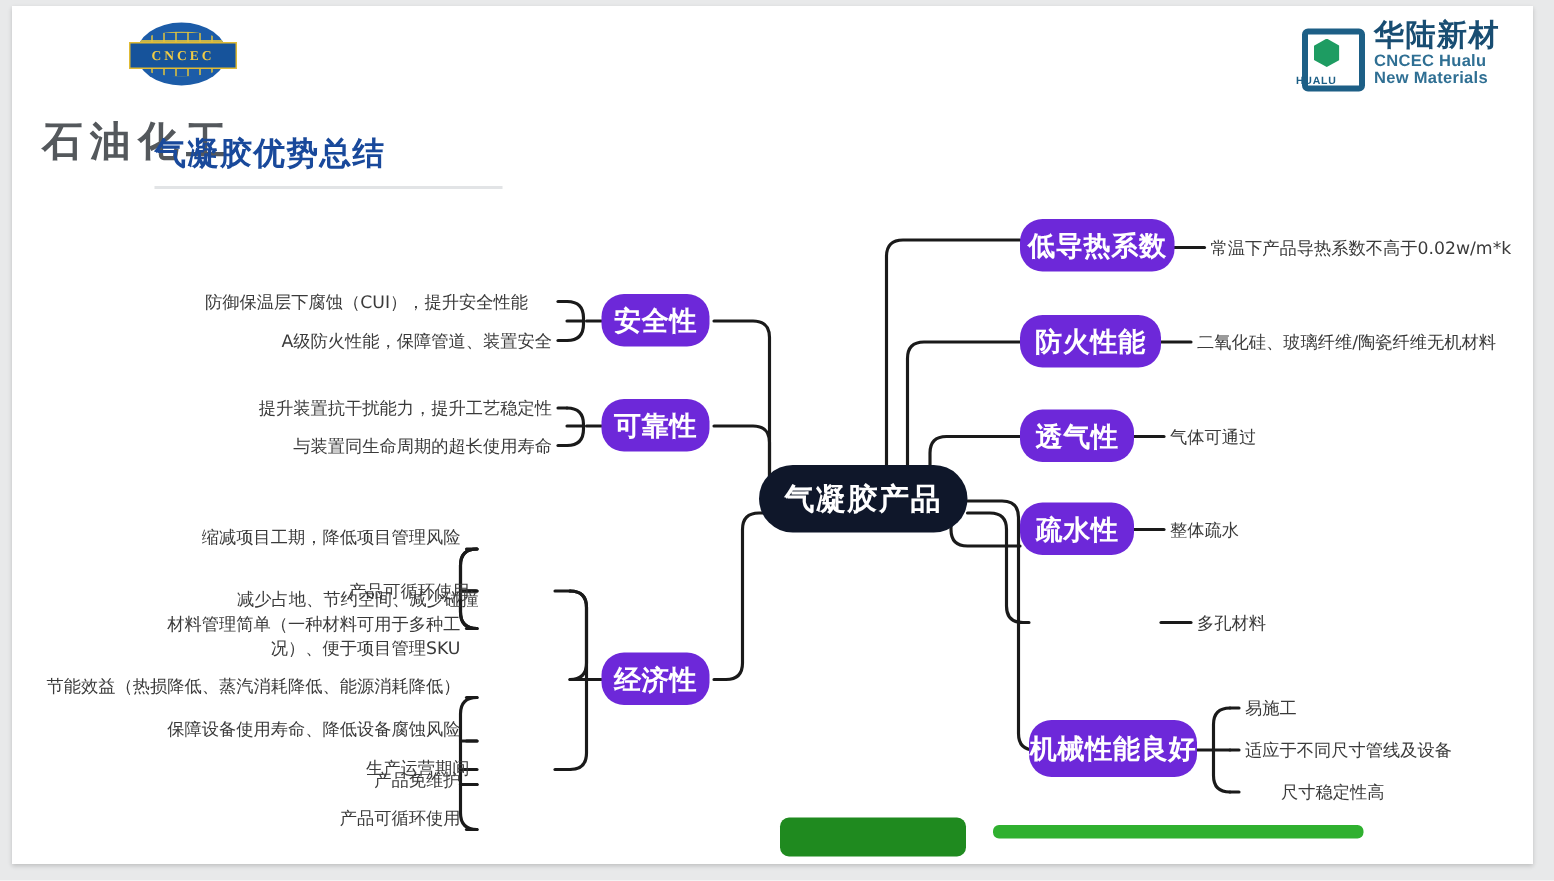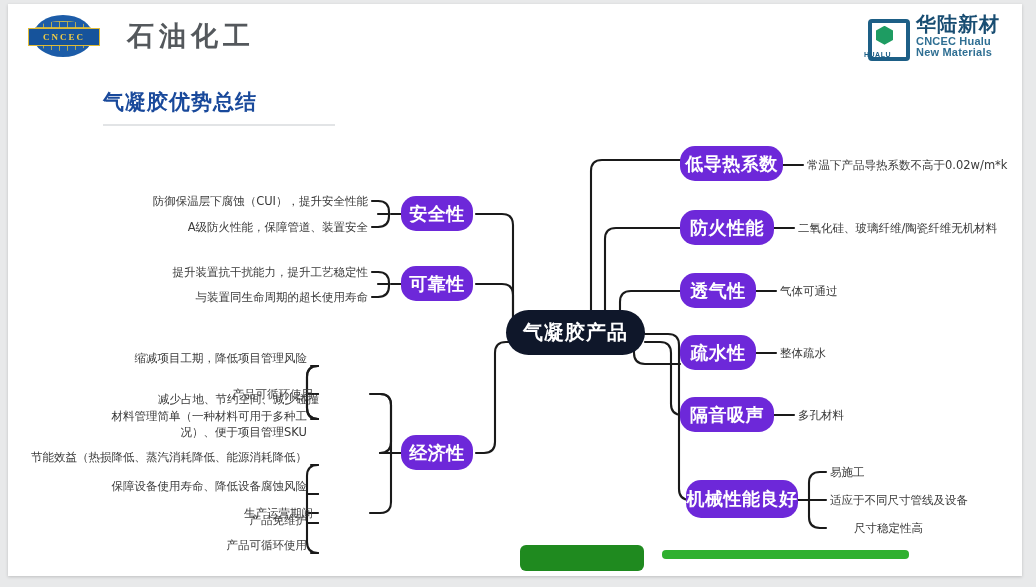--- a/index.html
+++ b/index.html
@@ -9,21 +9,21 @@
     font-family:"Liberation Sans","DejaVu Sans",sans-serif;
   }
   .slide{
     position:absolute;left:8px;top:4px;width:1014px;height:572px;
     background:#ffffff;
     box-shadow:0 1px 3px rgba(0,0,0,0.18);
     overflow:hidden;
   }
 
   
-  .hdr-left{position:absolute;left:20px;top:10px;display:flex;align-items:center;gap:29px;}
+  .hdr-left{position:absolute;left:20px;top:10px;display:flex;align-items:flex-end;gap:18px;flex-direction:column;}
   .cncec-logo{position:relative;width:70px;height:44px;}
   .cncec-logo .globe{
     position:absolute;left:5px;top:1px;width:60px;height:42px;border-radius:50%;
     background:#1c5ca8;
     overflow:hidden;
   }
   .cncec-logo .globe::before{
     content:"";position:absolute;left:-6px;top:6px;right:-6px;height:30px;
     background:
       repeating-linear-gradient(to bottom, rgba(226,196,60,.85) 0 1px, transparent 1px 6px),
@@ -195,21 +195,21 @@
         <line x1="299" y1="519" x2="310" y2="519"></line>
       </g>
     </svg>
 
     <div class="node center" style="left:498px;top:306px;width:139px;height:45px;">气凝胶产品</div>
 
     <div class="node green" style="left:393px;top:192px;width:72px;height:35px;">安全性</div>
     <div class="node green" style="left:393px;top:262px;width:72px;height:35px;">可靠性</div>
     <div class="node green" style="left:393px;top:431px;width:72px;height:35px;">经济性</div>
 
-    <div class="leaf r" style="left:60px;top:189px;width:300px;">防御保温层下腐蚀（CUI），提升安全性能</div>
+    <div class="leaf r" style="left:44px;top:189px;width:300px;">防御保温层下腐蚀（CUI），提升安全性能</div>
     <div class="leaf r" style="left:60px;top:215px;width:300px;">A级防火性能，保障管道、装置安全</div>
 
     <div class="leaf r" style="left:60px;top:260px;width:300px;">提升装置抗干扰能力，提升工艺稳定性</div>
     <div class="leaf r" style="left:60px;top:285px;width:300px;">与装置同生命周期的超长使用寿命</div>
 
     <div class="leaf r" style="left:220px;top:382px;width:85px;">产品可循环使用</div>
     <div class="leaf r" style="left:220px;top:501px;width:85px;font-family:Liberation Serif, serif;">生产运营期间</div>
 
     <div class="leaf r" style="left:0px;top:346px;width:299px;">缩减项目工期，降低项目管理风险</div>
     <div class="leaf r" style="left:0px;top:387px;width:299px;margin-left:12px;">减少占地、节约空间、减少碰撞</div>
@@ -217,21 +217,20 @@
 
     <div class="leaf r" style="left:0px;top:445px;width:299px;">节能效益（热损降低、蒸汽消耗降低、能源消耗降低）</div>
     <div class="leaf r" style="left:0px;top:474px;width:299px;">保障设备使用寿命、降低设备腐蚀风险</div>
     <div class="leaf r" style="left:0px;top:508px;width:299px;">产品免维护</div>
     <div class="leaf r" style="left:0px;top:533px;width:299px;">产品可循环使用</div>
 
     <div class="node green" style="left:672px;top:142px;width:103px;height:35px;">低导热系数</div>
     <div class="node green" style="left:672px;top:206px;width:94px;height:35px;">防火性能</div>
     <div class="node green" style="left:672px;top:269px;width:76px;height:35px;">透气性</div>
     <div class="node green" style="left:672px;top:331px;width:76px;height:35px;">疏水性</div>
-    <div class="node green" style="left:672px;top:393px;width:94px;height:35px;">隔音吸声</div>
     <div class="node green" style="left:678px;top:476px;width:112px;height:38px;">机械性能良好</div>
 
     <div class="leaf l" style="left:799px;top:153px;">常温下产品导热系数不高于0.02w/m*k</div>
     <div class="leaf l" style="left:790px;top:216px;">二氧化硅、玻璃纤维/陶瓷纤维无机材料</div>
     <div class="leaf l" style="left:772px;top:279px;">气体可通过</div>
     <div class="leaf l" style="left:772px;top:341px;">整体疏水</div>
     <div class="leaf l" style="left:790px;top:403px;">多孔材料</div>
     <div class="leaf l" style="left:822px;top:460px;">易施工</div>
     <div class="leaf l" style="left:822px;top:488px;">适应于不同尺寸管线及设备</div>
     <div class="leaf l" style="left:822px;top:516px;margin-left:24px;">尺寸稳定性高</div>

